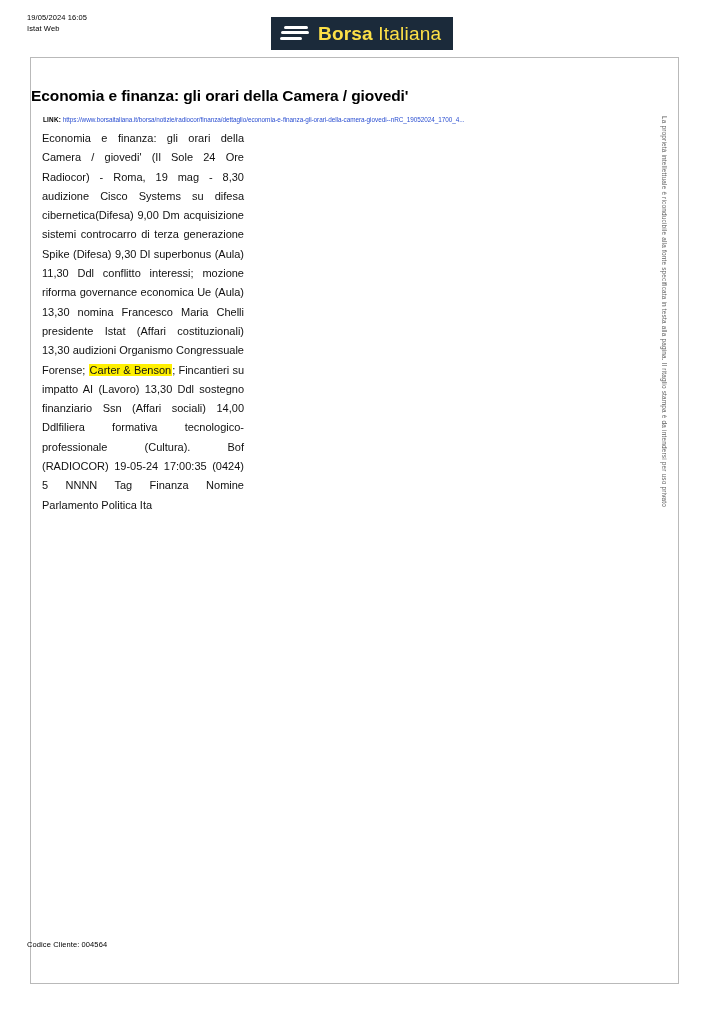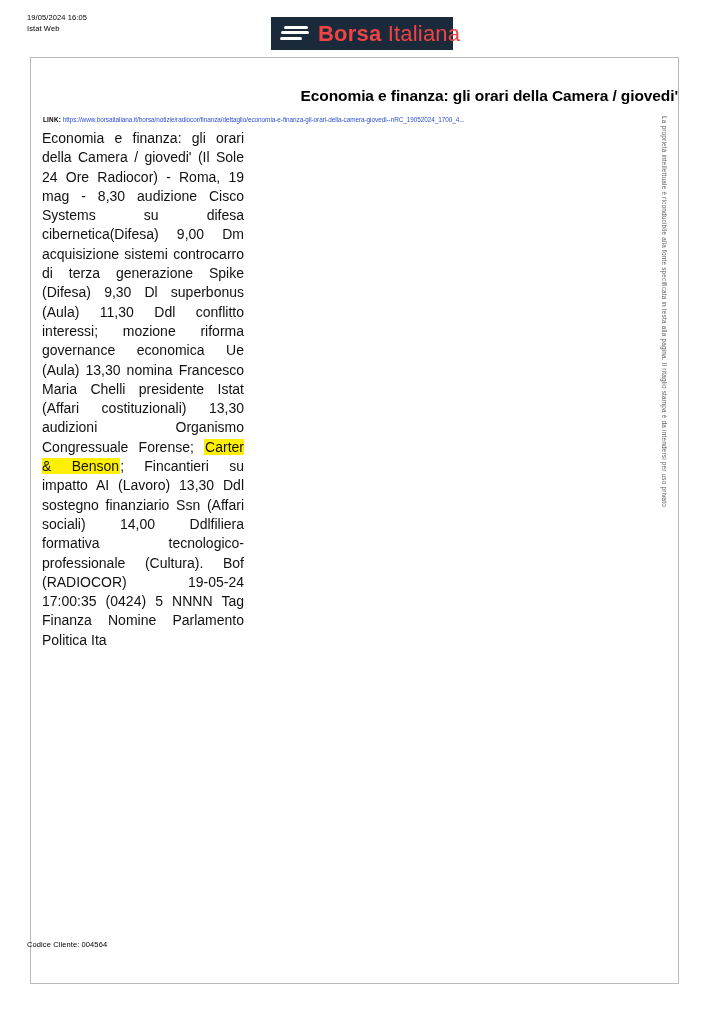--- a/index.html
+++ b/index.html
@@ -56,22 +56,22 @@
     position: absolute;
     left: 0;
     height: 3.4px;
     background: #ffffff;
     border-radius: 2px;
   }
   .logo-mark span:nth-child(1) { top: 3px;   width: 24px; left: 4px; }
   .logo-mark span:nth-child(2) { top: 8.5px; width: 28px; left: 1px; }
   .logo-mark span:nth-child(3) { top: 14px;  width: 22px; left: 0px; }
   .logo-text {
-    color: #ef4444;
-    font-size: 22px;
+    color: #fde047;
+    font-size: 19px;
     letter-spacing: 0.2px;
     white-space: nowrap;
   }
   .logo-text .bold { font-weight: bold; }
   .logo-text .light { font-weight: normal; }
 
   
   .doc-frame {
     position: absolute;
     left: 30px;
@@ -80,21 +80,21 @@
     height: 927px;
     border: 1px solid #b9b9b9;
     background: #ffffff;
     box-sizing: border-box;
   }
   .doc-title {
     position: absolute;
     left: 0;
     right: 0;
     top: 29px;
-    text-align: right;
+    text-align: left;
     font-size: 15.5px;
     font-weight: bold;
     color: #000;
     letter-spacing: -0.1px;
   }
   .doc-link {
     position: absolute;
     left: 12px;
     top: 58px;
     font-size: 6.4px;
@@ -108,21 +108,21 @@
   .doc-link .url {
     color: #2b4fd1;
     letter-spacing: -0.05px;
   }
 
   .article {
     position: absolute;
     left: 11px;
     top: 71px;
     width: 202px;
-    font-size: 14px;
+    font-size: 11px;
     line-height: 19.3px;
     text-align: justify;
     text-justify: inter-word;
     color: #111;
   }
   .article .hl {
     background: #fff000;
     padding: 0 1px;
   }
 

